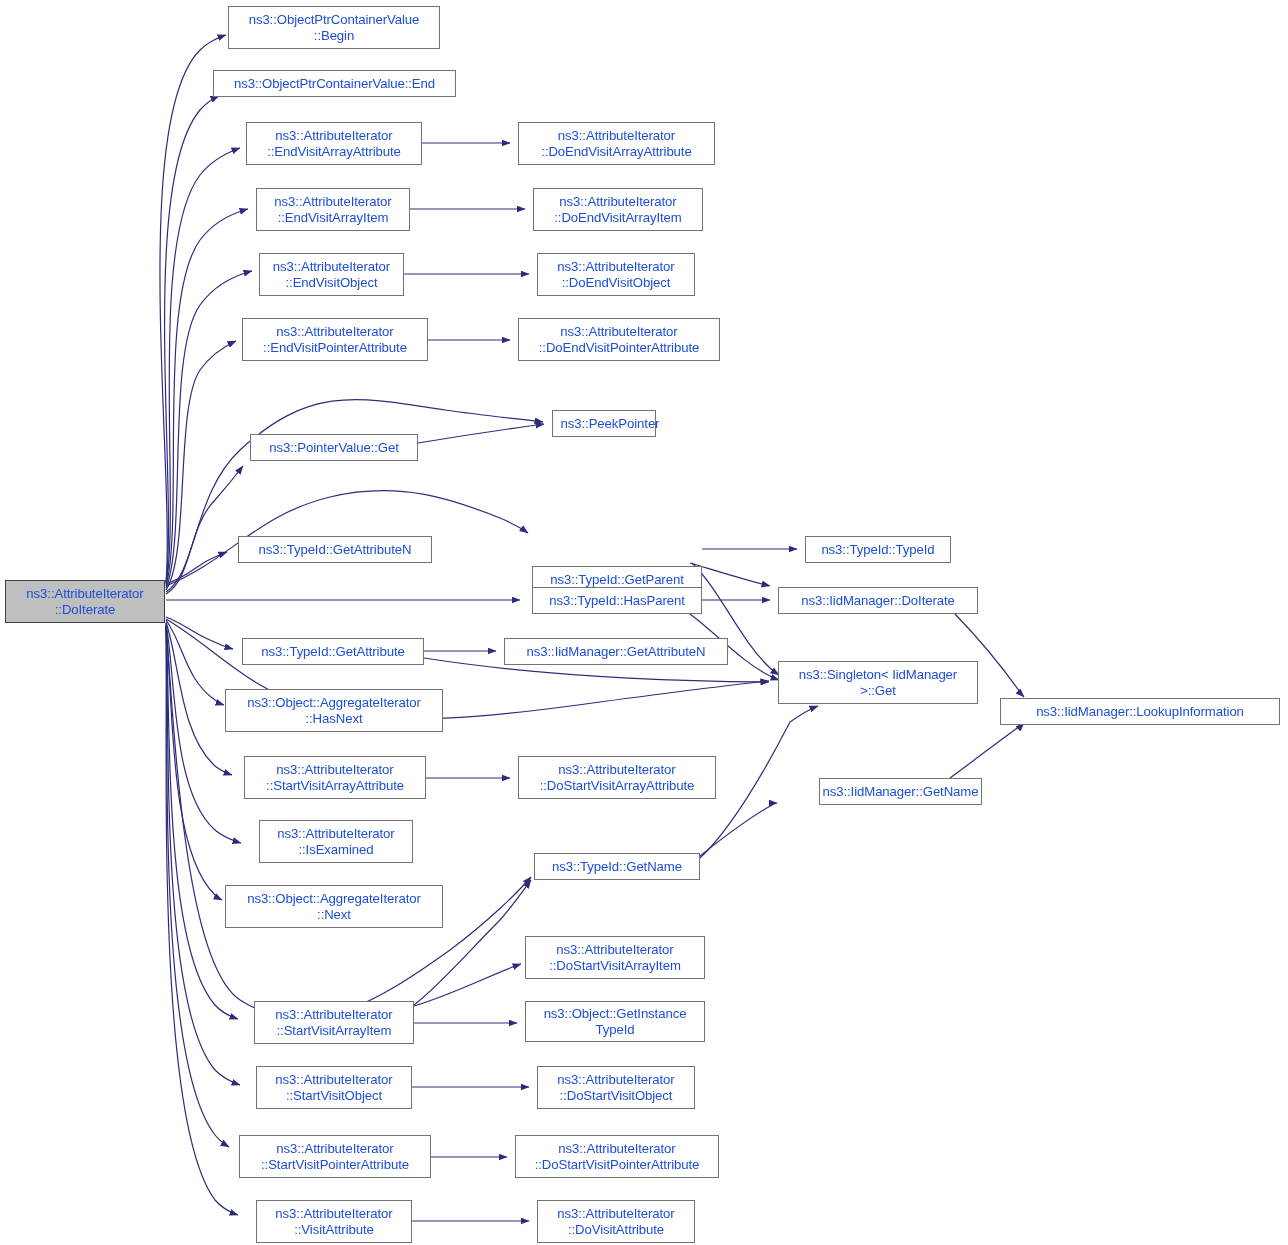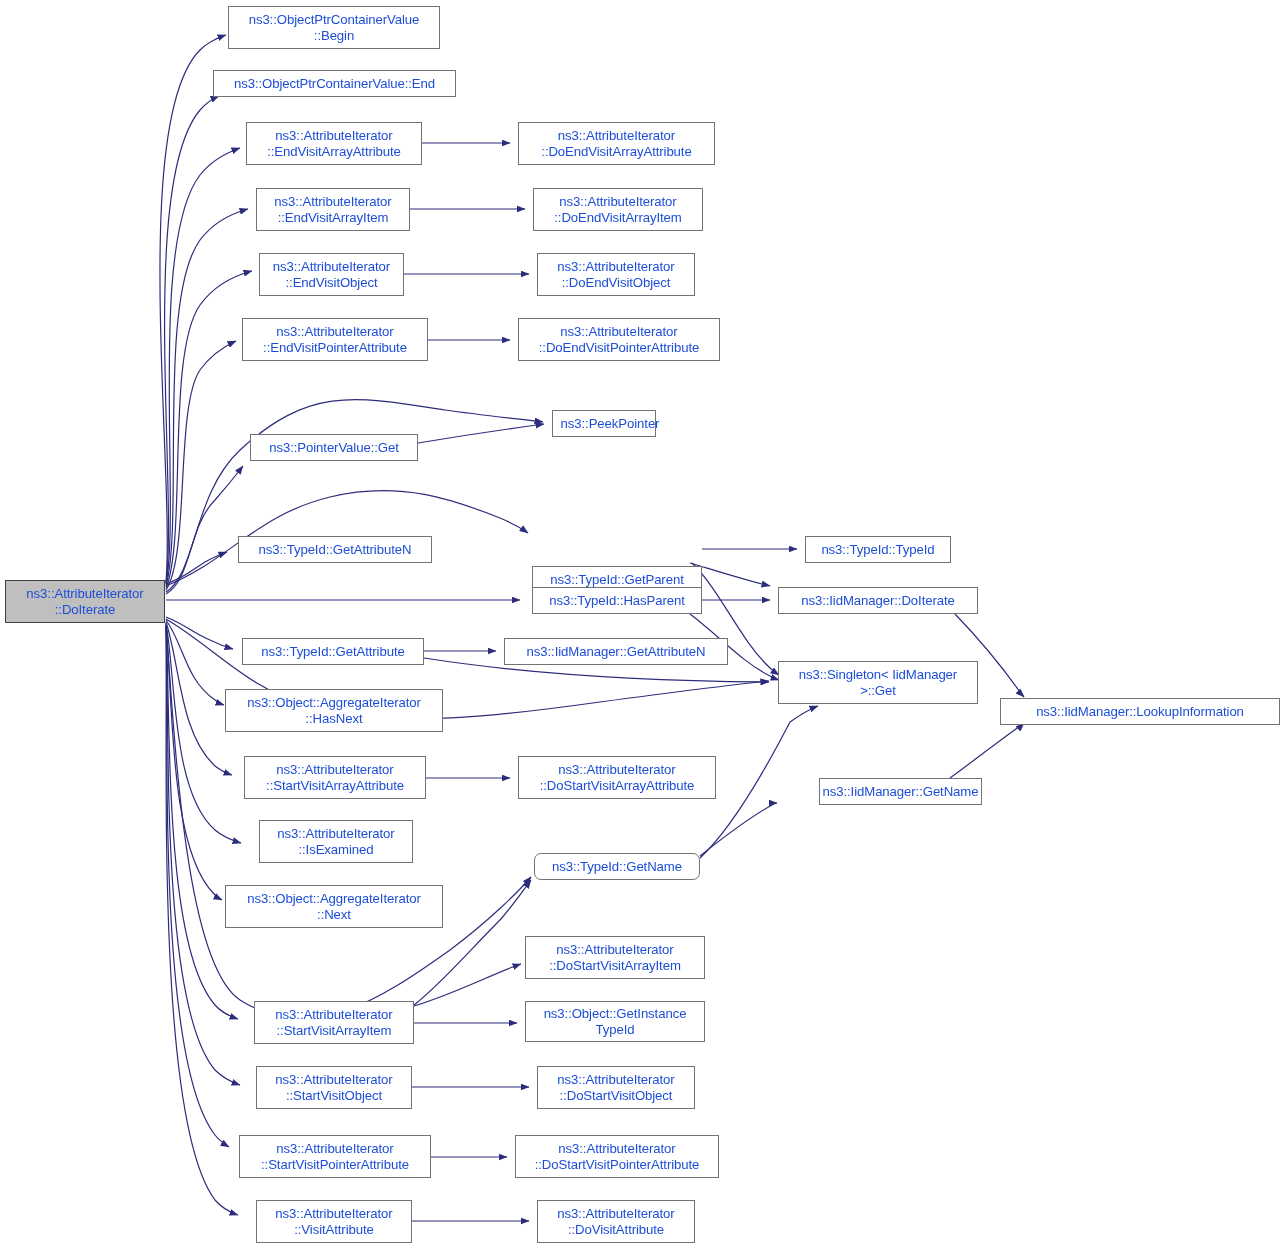--- a/index.html
+++ b/index.html
@@ -140,21 +140,21 @@
       <div class="node" style="left: 1000px; top: 698px; width: 280px; height: 27px;">ns3::IidManager::LookupInformation</div>
       <div class="node" style="left: 225px; top: 689px; width: 218px; height: 43px;">ns3::Object::AggregateIterator
 ::HasNext</div>
       <div class="node" style="left: 244px; top: 756px; width: 182px; height: 43px;">ns3::AttributeIterator
 ::StartVisitArrayAttribute</div>
       <div class="node" style="left: 518px; top: 756px; width: 198px; height: 43px;">ns3::AttributeIterator
 ::DoStartVisitArrayAttribute</div>
       <div class="node" style="left: 819px; top: 778px; width: 163px; height: 27px;">ns3::IidManager::GetName</div>
       <div class="node" style="left: 259px; top: 820px; width: 154px; height: 43px;">ns3::AttributeIterator
 ::IsExamined</div>
-      <div class="node" style="left: 534px; top: 853px; width: 166px; height: 27px; border-radius: 7px;">ns3::TypeId::GetName</div>
+      <div class="node" style="left: 534px; top: 853px; width: 166px; height: 27px;">ns3::TypeId::GetName</div>
       <div class="node" style="left: 225px; top: 885px; width: 218px; height: 43px;">ns3::Object::AggregateIterator
 ::Next</div>
       <div class="node" style="left: 525px; top: 936px; width: 180px; height: 43px;">ns3::AttributeIterator
 ::DoStartVisitArrayItem</div>
       <div class="node" style="left: 254px; top: 1001px; width: 160px; height: 43px;">ns3::AttributeIterator
 ::StartVisitArrayItem</div>
       <div class="node" style="left: 525px; top: 1001px; width: 180px; height: 41px;">ns3::Object::GetInstance
 TypeId</div>
       <div class="node" style="left: 256px; top: 1066px; width: 156px; height: 43px;">ns3::AttributeIterator
 ::StartVisitObject</div>

